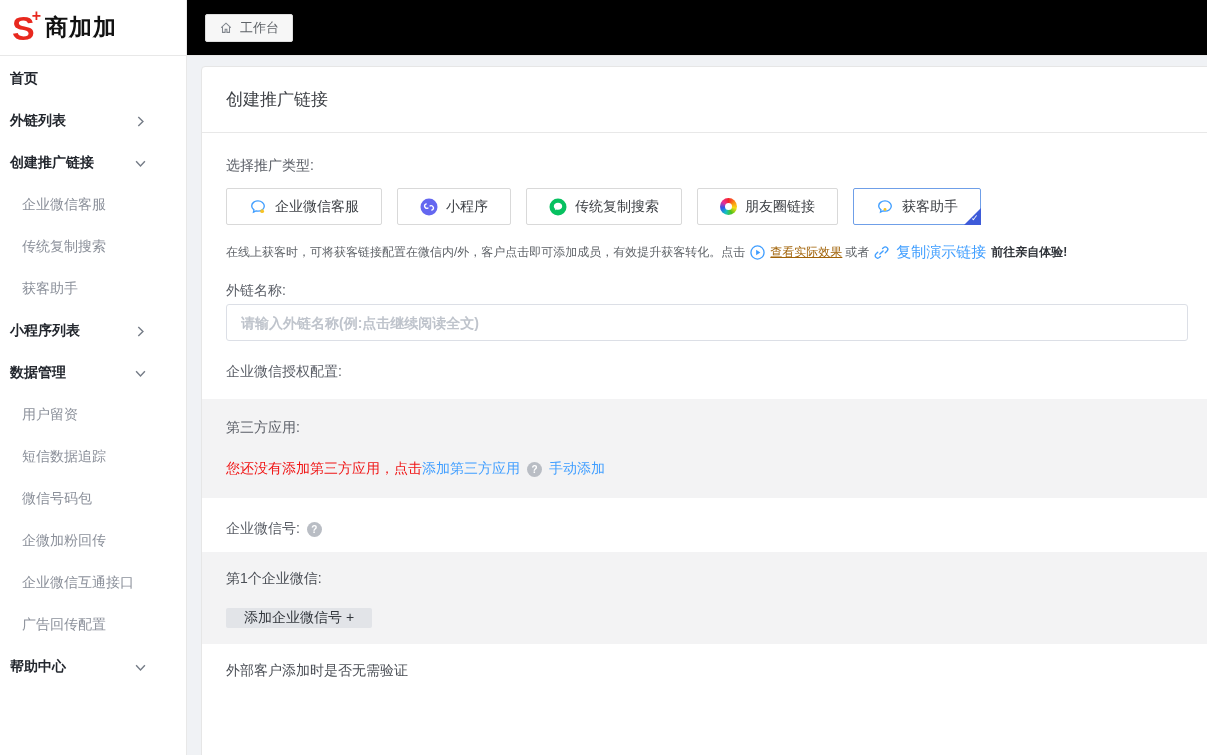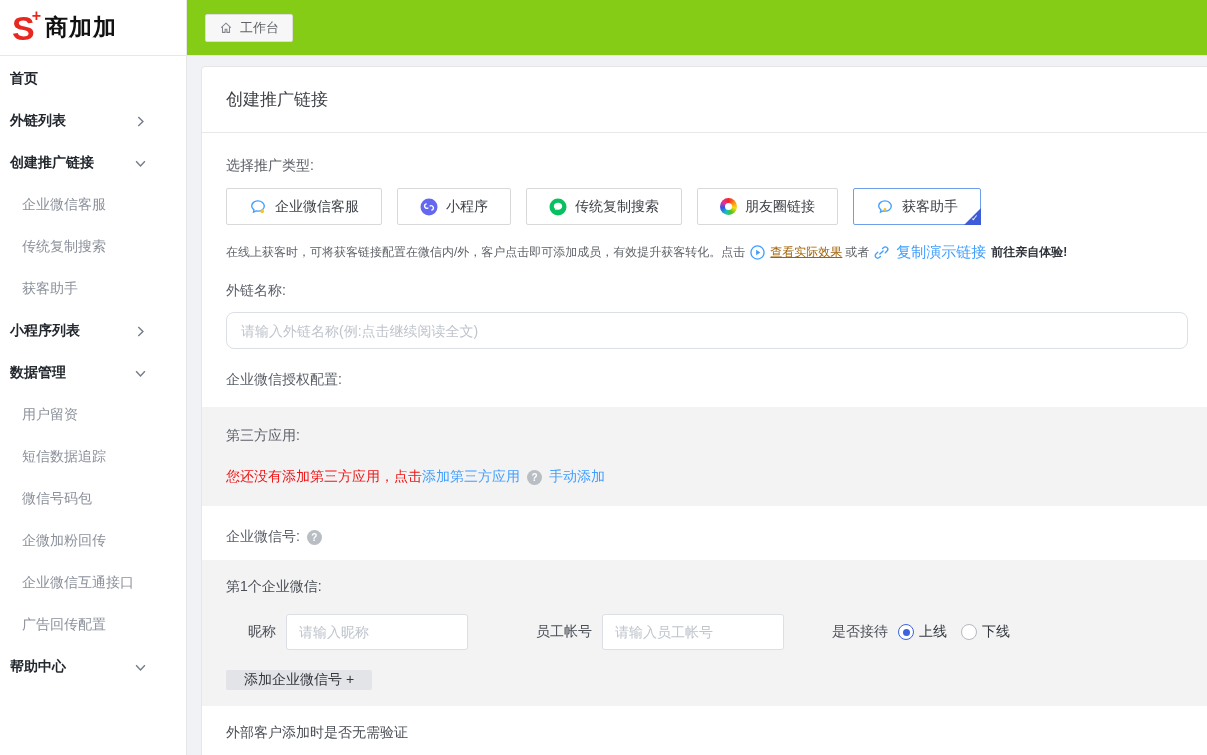--- a/index.html
+++ b/index.html
@@ -16,21 +16,21 @@
   .nav { padding-top:2px; }
   .nav-item { height:42px; display:flex; align-items:center; justify-content:space-between;
     padding:0 40px 0 10px; cursor:pointer; }
   .nav-item .lbl { font-size:14px; font-weight:700; color:#23272e; }
   .nav-item.sub { padding-left:22px; }
   .nav-item.sub .lbl { font-weight:400; color:#8b909a; }
   .chev { width:12px; height:12px; flex:0 0 12px; display:inline-flex; align-items:center; justify-content:center; }
 
   
   .main { flex:1; display:flex; flex-direction:column; min-width:0; }
-  .topbar { height:56px; background:#84cc16; border-bottom:1px solid #e8e8e8; display:flex; align-items:center; padding-left:18px; }
+  .topbar { height:56px; background:#000000; border-bottom:1px solid #e8e8e8; display:flex; align-items:center; padding-left:18px; }
   .workspace-tab { display:inline-flex; align-items:center; gap:7px; height:28px; padding:0 13px;
     background:#f7f7f7; border:1px solid #ddd; border-radius:2px; font-size:13px; color:#5f6368; cursor:pointer; }
   .content { flex:1; background:#f0f2f5; padding:10px 0 0 14px; overflow:hidden; }
   .card { background:#fff; border:1px solid #e6e6e6; border-radius:4px 0 0 0; min-height:700px; margin-right:-6px; }
   .card-header { height:66px; display:flex; align-items:center; padding:0 24px; border-bottom:1px solid #e8e8e8; }
   .card-title { font-size:17px; color:#3c3f44; }
   .card-body { padding:20px 24px 24px 24px; }
 
   .sec-label { font-size:14px; color:#5a5e66; margin-top:4px; }
 
@@ -51,23 +51,23 @@
 
   
   .notice { margin-top:18px; font-size:12px; color:#5f6368; display:flex; align-items:center; flex-wrap:nowrap; gap:3px; }
   .notice .link-sm { color:#a16207; text-decoration:underline; cursor:pointer; }
   .notice .link-lg { color:#409eff; font-size:15px; cursor:pointer; margin:0 2px; }
   .notice .tail { color:#30343a; font-weight:700; }
   .icon14 { width:15px; height:15px; display:inline-flex; flex:0 0 15px; margin:0 2px; }
 
   
   .field-label { font-size:14px; color:#5a5e66; margin-top:20px; }
-  .text-input { margin-top:12px; width:100%; height:37px; border:1px solid #dcdfe6; border-radius:8px;
+  .text-input { margin-top:4px; width:100%; height:37px; border:1px solid #dcdfe6; border-radius:3px;
     padding:0 14px; font-size:14px; color:#333; outline:none; background:#fff;
-    font-family:"Liberation Sans","DejaVu Sans",sans-serif; }
+    font-family:"Liberation Sans","DejaVu Sans",sans-serif;font-weight:bold; }
   .text-input::placeholder { color:#bfc4cc; }
 
   
   .band { background:#f3f3f4; margin:18px -24px 0 -24px; padding:20px 24px; }
   .warn-line { margin-top:23px; font-size:14px; display:flex; align-items:center; }
   .warn-red { color:#f01414; }
   .link-blue { color:#409eff; cursor:pointer; }
   .q-icon { width:15px; height:15px; border-radius:50%; background:#b9bdc4; color:#fff; font-size:10px; font-weight:700;
     display:inline-flex; align-items:center; justify-content:center; margin:0 7px; cursor:pointer; flex:0 0 15px; }
 
@@ -285,39 +285,20 @@
             </div>
           </div>
 
           <div class="label-row">
             <span class="sec-label">企业微信号:</span>
             <span class="q-icon">?</span>
           </div>
 
           <div class="band2">
             <div class="group-title">第1个企业微信:</div>
-            <div class="form-row">
-              <span class="inline-label" style="margin-left:22px">昵称</span>
-              <input class="small-input" type="text" placeholder="请输入昵称" style="">
-              <span class="gap40"></span>
-              <span class="inline-label">员工帐号</span>
-              <input class="small-input" type="text" placeholder="请输入员工帐号" style="">
-              <span class="gap50"></span>
-              <span class="inline-label">是否接待</span>
-              <span class="radio-group">
-                <span class="radio-opt">
-                  <span class="radio-circle checked"></span>
-                  <span class="radio-text">上线</span>
-                </span>
-                <span class="radio-opt">
-                  <span class="radio-circle"></span>
-                  <span class="radio-text">下线</span>
-                </span>
-              </span>
-            </div>
             <button class="add-btn">添加企业微信号 +</button>
           </div>
 
           <div class="verify-label">外部客户添加时是否无需验证</div>
           
 
         </div>
       </div>
     </div>
   </div>

